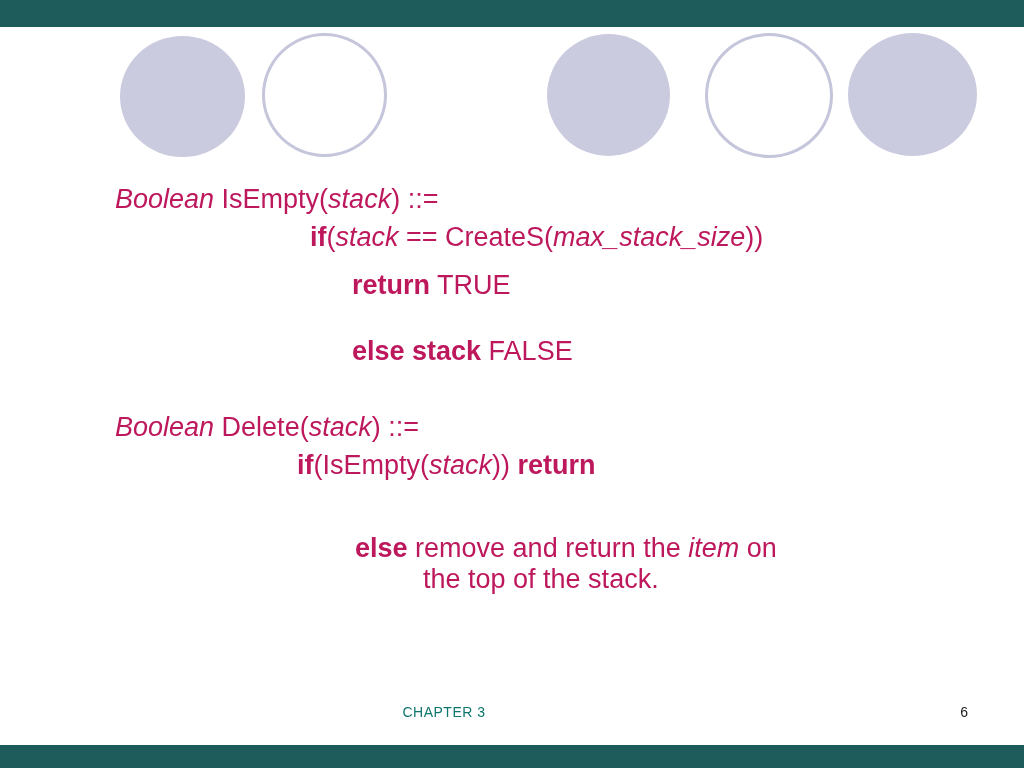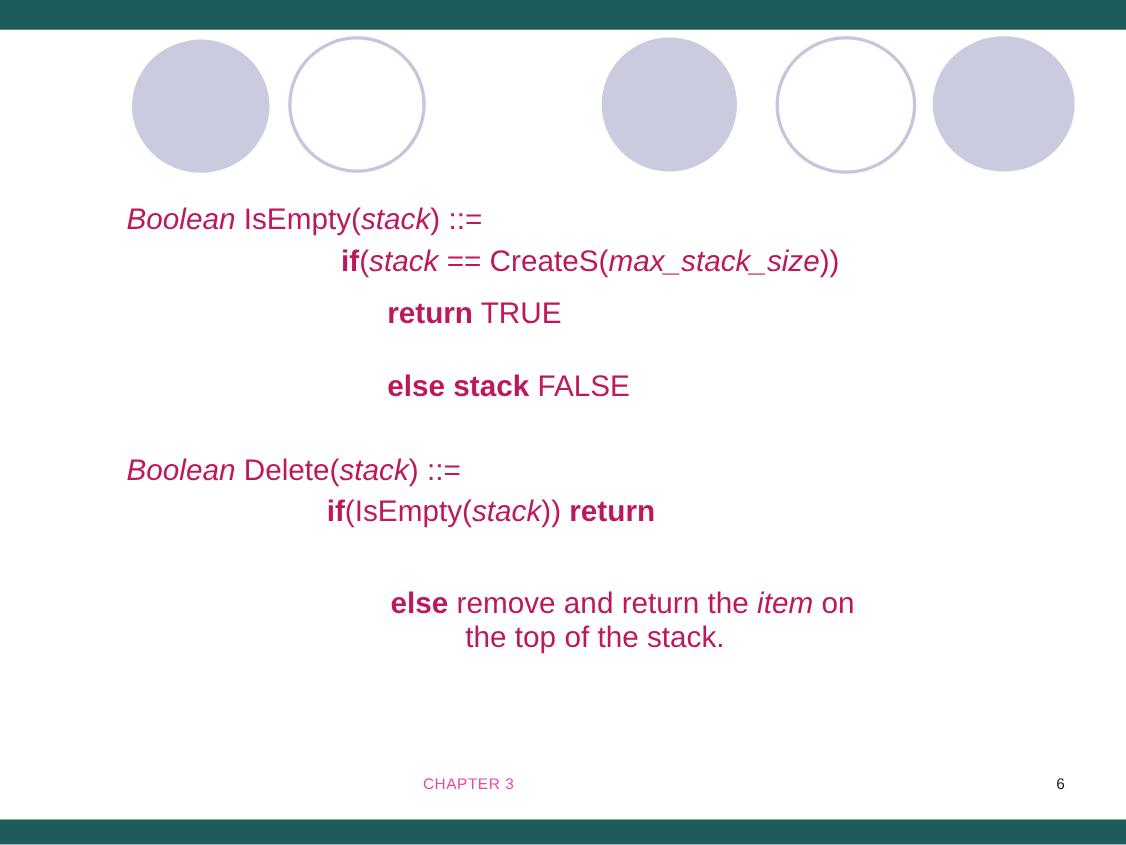--- a/index.html
+++ b/index.html
@@ -35,22 +35,23 @@
     white-space: pre;
   }
   .caption .prefix { font-weight: bold; }
   .footer-chapter {
     position: absolute;
     left: 0;
     top: 704px;
     width: 852px;
     text-align: center;
     font-size: 14px;
-    color: #ec4899;
+    color: #0f766e;
     letter-spacing: 0.5px;
+    padding-left: 18px;
   }
   .footer-page {
     position: absolute;
     right: 56px;
     top: 704px;
     font-size: 14px;
     color: #1a1a1a;
   }
 </style>
 </head>

